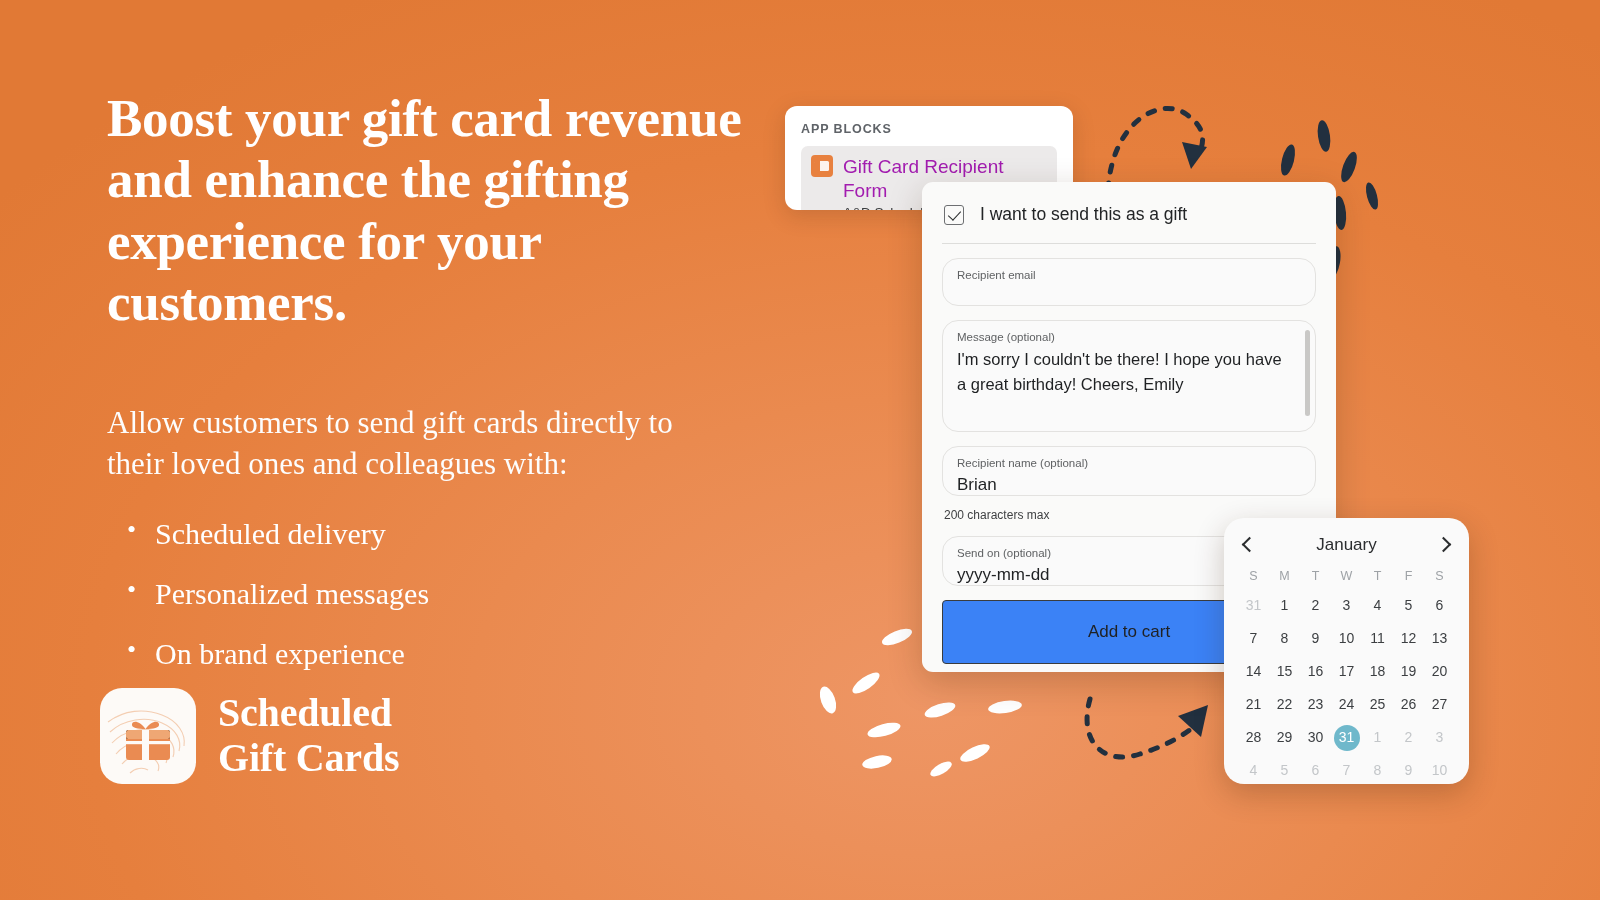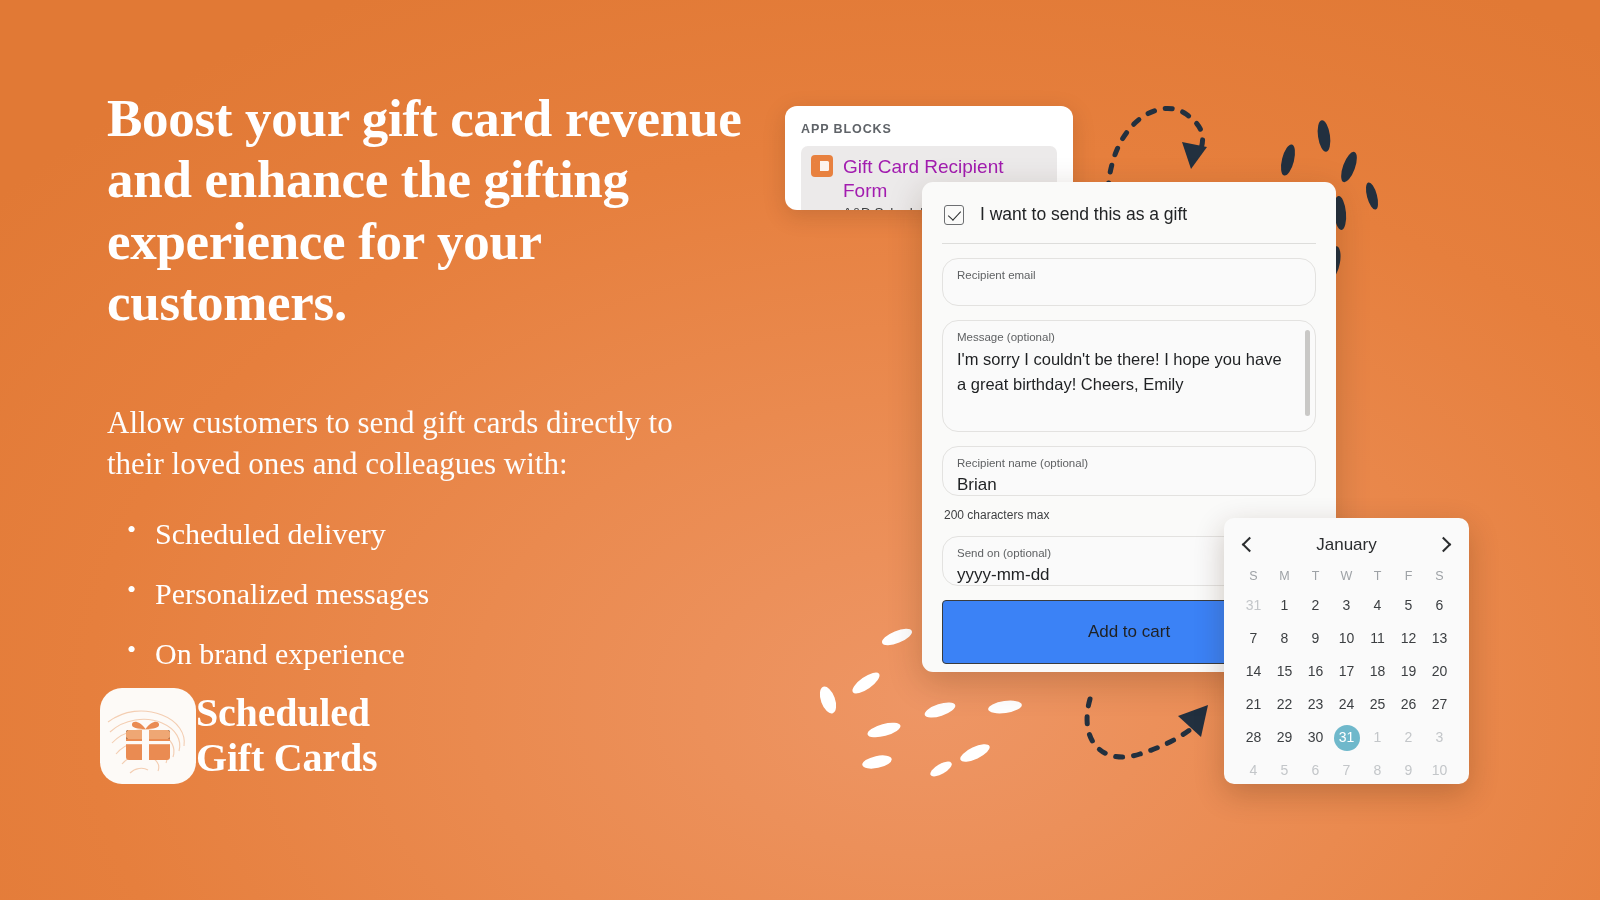--- a/index.html
+++ b/index.html
@@ -54,21 +54,21 @@
   .bullets li::before {
     content:"•";
     position:absolute;
     left:20px; top:-2px;
     font-size:26px;
   }
 
   
   .logo-lockup {
     position:absolute; left:100px; top:688px;
-    display:flex; align-items:center; 
+    display:flex; align-items:center; gap:22px;
   }
   .logo-tile {
     width:96px; height:96px;
     border-radius:22px;
     background:#fdfaf7;
     position:relative;
     overflow:hidden;
     flex:none;
   }
   .logo-tile svg { position:absolute; inset:0; }
@@ -190,21 +190,21 @@
     background:#3b82f6;
     display:flex; align-items:center; justify-content:center;
     font-size:17px; color:#1f2123;
   }
 
   
   .calendar {
     position:absolute; left:1224px; top:518px;
     width:245px; height:266px;
     background:#fafafa;
-    border-radius:10px;
+    border-radius:20px;
     box-shadow:0 10px 30px rgba(60,30,10,0.24);
     padding:12px 14px 10px 14px;
   }
   .cal-head {
     display:flex; align-items:center; justify-content:space-between;
     height:30px; margin-bottom:4px;
   }
   .cal-arrow {
     width:20px; height:20px;
     position:relative;

